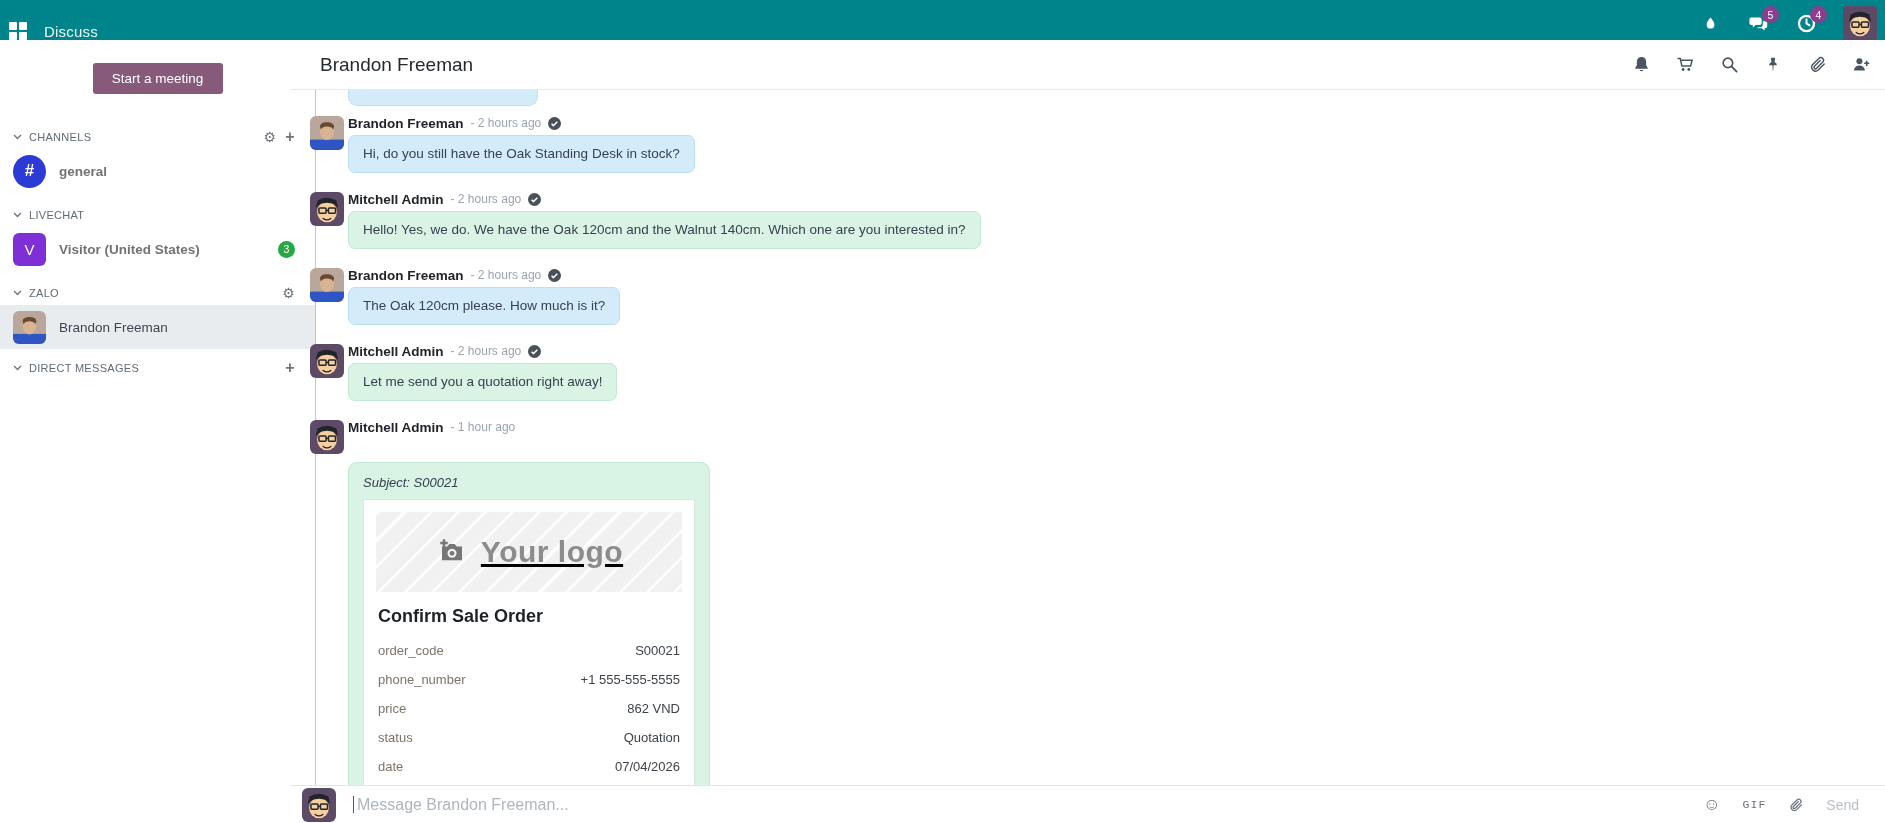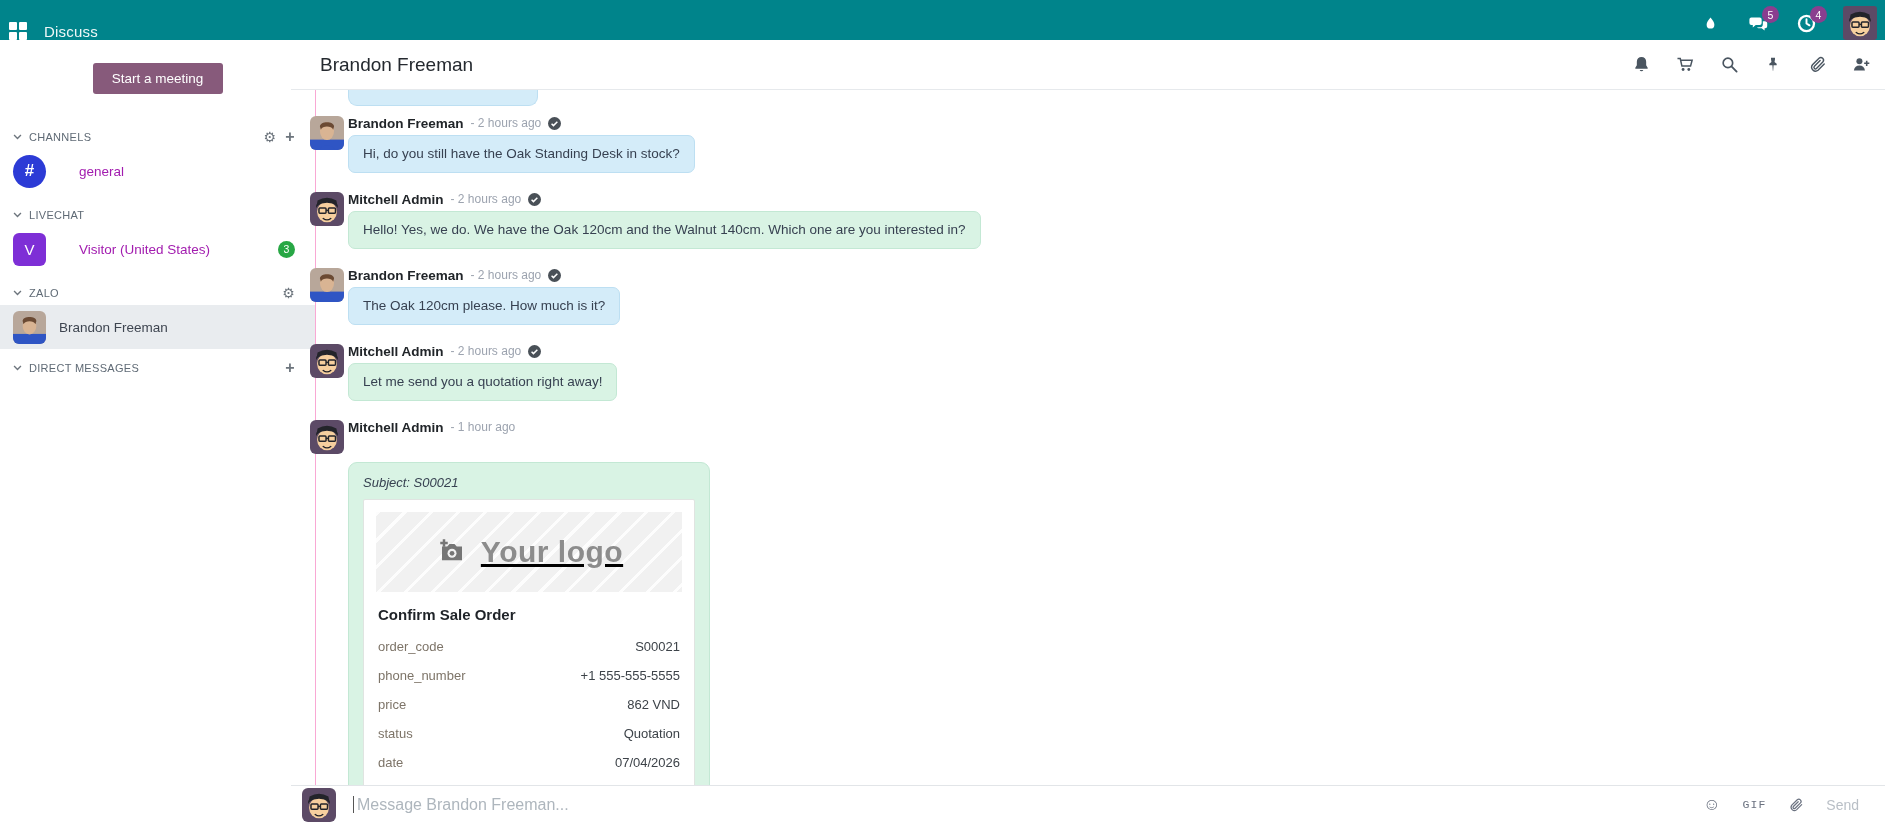--- a/index.html
+++ b/index.html
@@ -50,21 +50,21 @@
   .side-row{ display:flex; align-items:center; height:40px; padding-left:13px;
     gap:13px; font-size:13.5px; color:#3e4550; cursor:pointer; margin-top:5px;}
   .side-row.selected{ background:#e9ecef; height:44px; margin-top:3px;}
   .chan-avatar{ width:33px; height:33px; border-radius:50%; background:var(--channel-blue);
     color:#fff; display:flex; align-items:center; justify-content:center;
     font-size:17px; font-weight:700;}
   .visitor-avatar{ width:33px; height:33px; border-radius:6px; background:var(--visitor-purple);
     color:#fff; display:flex; align-items:center; justify-content:center; font-size:15px;}
   .photo-avatar{ width:33px; height:33px; border-radius:6px; overflow:hidden; flex:none;}
   .photo-avatar svg{ width:100%; height:100%; display:block;}
-  .row-label-bold{ font-weight:400; color:#a21caf;margin-left:20px;}
+  .row-label-bold{ font-weight:700; color:#737373;}
   .green-count{ margin-left:auto; margin-right:20px; width:17px; height:17px;
     background:var(--green-badge); color:#fff; border-radius:50%; font-size:10.5px;
     display:flex; align-items:center; justify-content:center;}
 
   
   .chat-header{ position:absolute; top:40px; left:291px; right:0; height:50px;
     background:#fff; border-bottom:1px solid #e6e9ec; display:flex; align-items:center; z-index:3;}
   .chat-title{ margin-left:29px; font-size:19px; color:#24292f;}
   .chat-header-icons{ margin-left:auto; display:flex; align-items:center; gap:24px; margin-right:14px;}
   .hd-icon{ width:20px; height:20px; color:#4a5560; cursor:pointer; display:flex;
@@ -94,21 +94,21 @@
   
   .order-card{ margin-left:38px; margin-top:-9px; width:362px; background:var(--green-bubble);
     border:1px solid var(--green-bubble-border); border-radius:9px; padding:12px 14px 16px;}
   .order-subject{ font-size:13px; font-style:italic; color:#374151;}
   .order-inner{ margin-top:9px; background:#fff; border:1px solid #e0e4e1; border-radius:2px;
     padding-bottom:14px;}
   .logo-box{ margin:12px; height:80px; background:#f1f1f1;
     background-image:repeating-linear-gradient(135deg, rgba(255,255,255,.85) 0 3px, transparent 3px 19px);
     display:flex; align-items:center; justify-content:center; gap:12px;text-decoration:underline;}
   .logo-text{ font-size:30px; font-weight:700; color:#8c8c8c; letter-spacing:.5px;}
-  .order-title{ margin:14px 14px 9px; font-size:15px; font-weight:700; color:#1f2328;}
+  .order-title{ margin:14px 14px 9px; font-size:18px; font-weight:700; color:#1f2328;}
   .order-row{ display:flex; justify-content:space-between; padding:0 14px; height:29px;
     align-items:center; font-size:13px;}
   .order-row .k{ color:#7d7468;}
   .order-row .v{ color:#3d4349;}
 
   
   .composer{ position:absolute; left:291px; right:0; bottom:0; height:38px; background:#fff;
     border-top:1px solid #e2e5e8; display:flex; align-items:center; z-index:4;}
   .composer .photo-avatar{ width:34px; height:34px; margin-left:11px;}
   .caret{ width:1px; height:17px; background:#555; margin-left:17px;}

